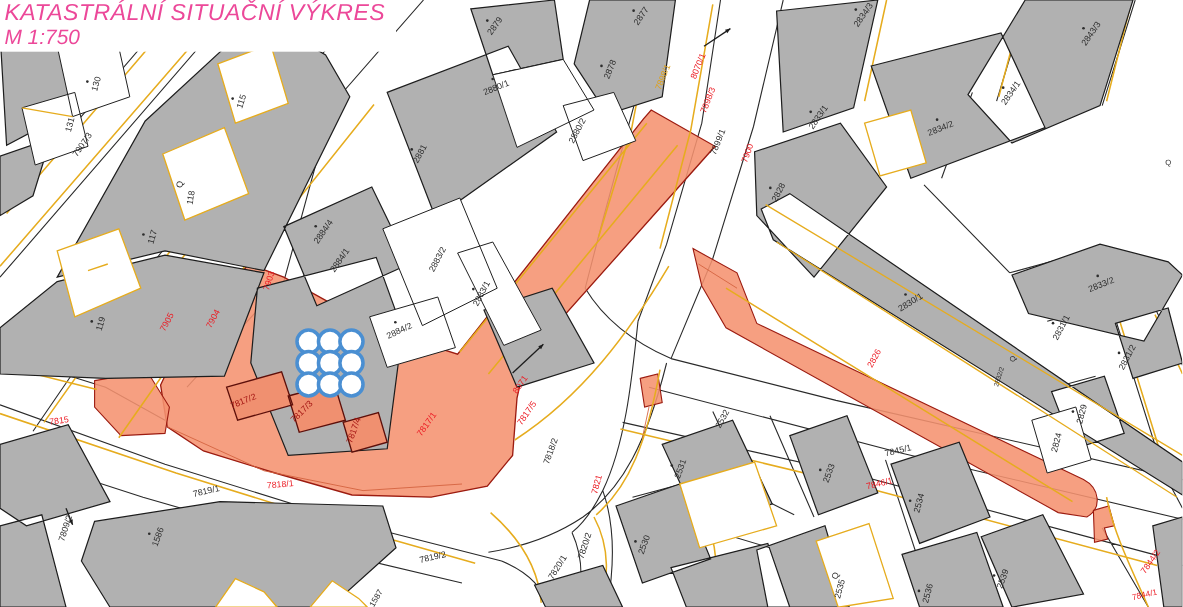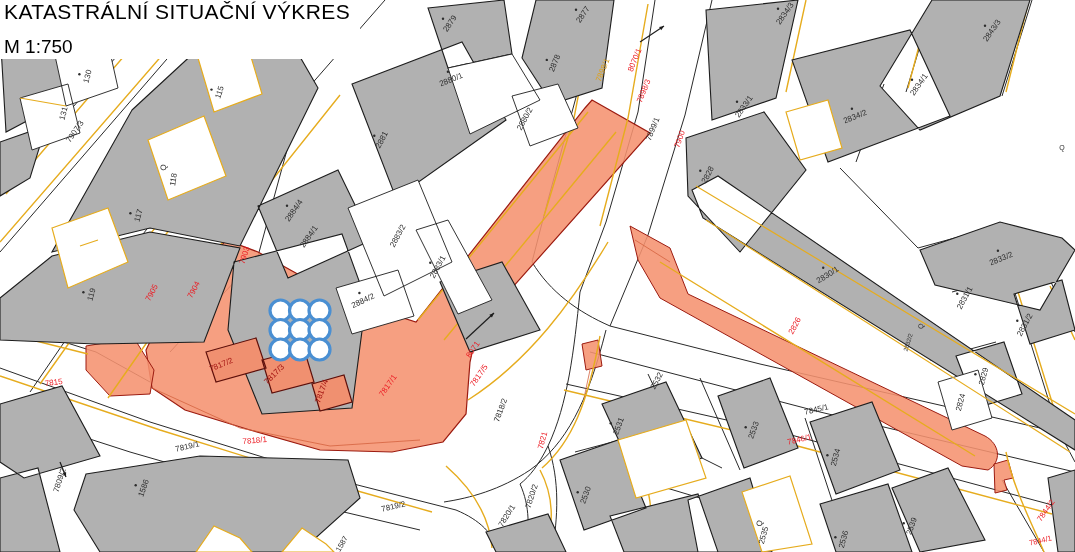--- a/index.html
+++ b/index.html
@@ -1,21 +1,21 @@
 <!DOCTYPE html>
 <html><head>
 <meta charset="utf-8">
 <style>
   html,body{margin:0;padding:0;background:#fff;}
   .stage{position:relative;width:1075px;height:552px;background:#fff;overflow:hidden;
          font-family:"Liberation Sans",sans-serif;}
   .stage svg{position:absolute;left:0;top:0;}
-  .title-block{position:absolute;left:0;top:0;background:#fff;padding:0 10px 2px 4px;z-index:5;color:#000000;}
+  .title-block{position:absolute;left:0;top:0;background:#fff;padding:0 10px 2px 4px;z-index:5;color:#ec4899;font-style:italic;}
   .title-line1{font-size:21px;letter-spacing:.4px;line-height:24px;white-space:nowrap;}
-  .title-line2{font-size:19px;line-height:21px;margin-top:12px;}
+  .title-line2{font-size:19px;line-height:21px;}
   text.lbl{font-family:"Liberation Sans",sans-serif;}
   .lk{fill:#2d2d2d;} .lr{fill:#ec1c24;} .lm{fill:#a31311;} .lo{fill:#dfa018;}
 </style>
 </head>
 <body>
 
 <div class="stage">
 
   <svg width="1075" height="552" viewBox="0 0 1075 552">
 

